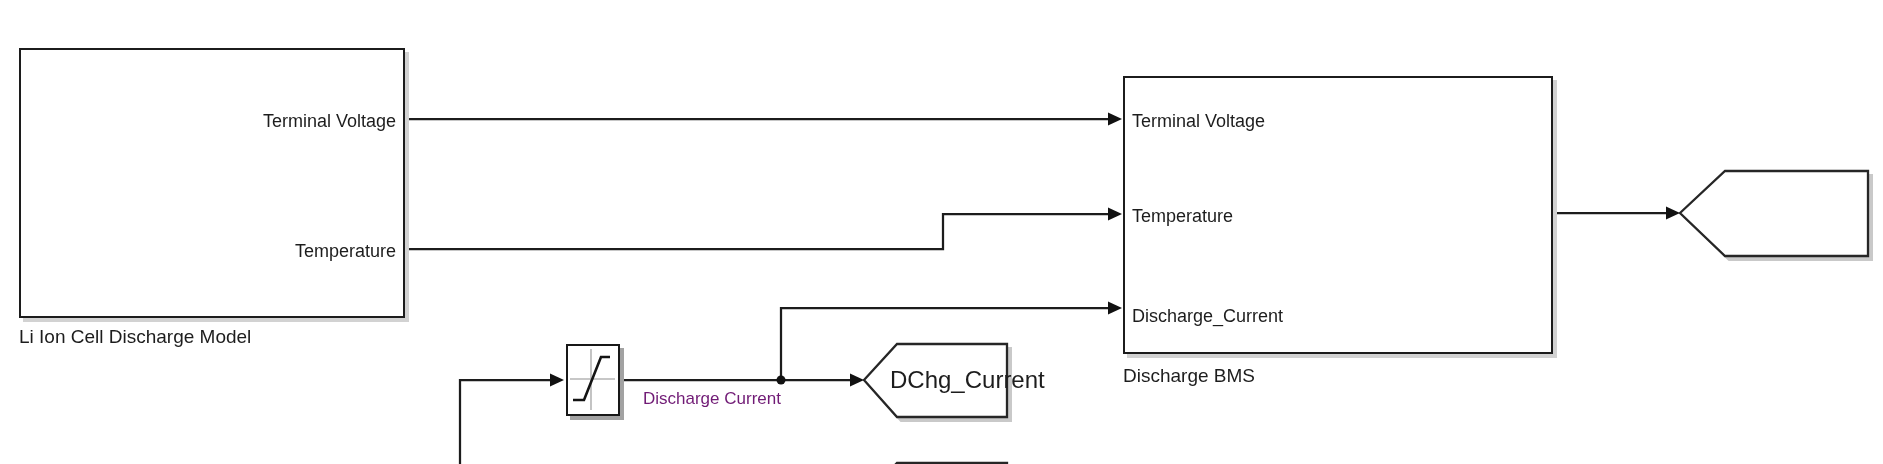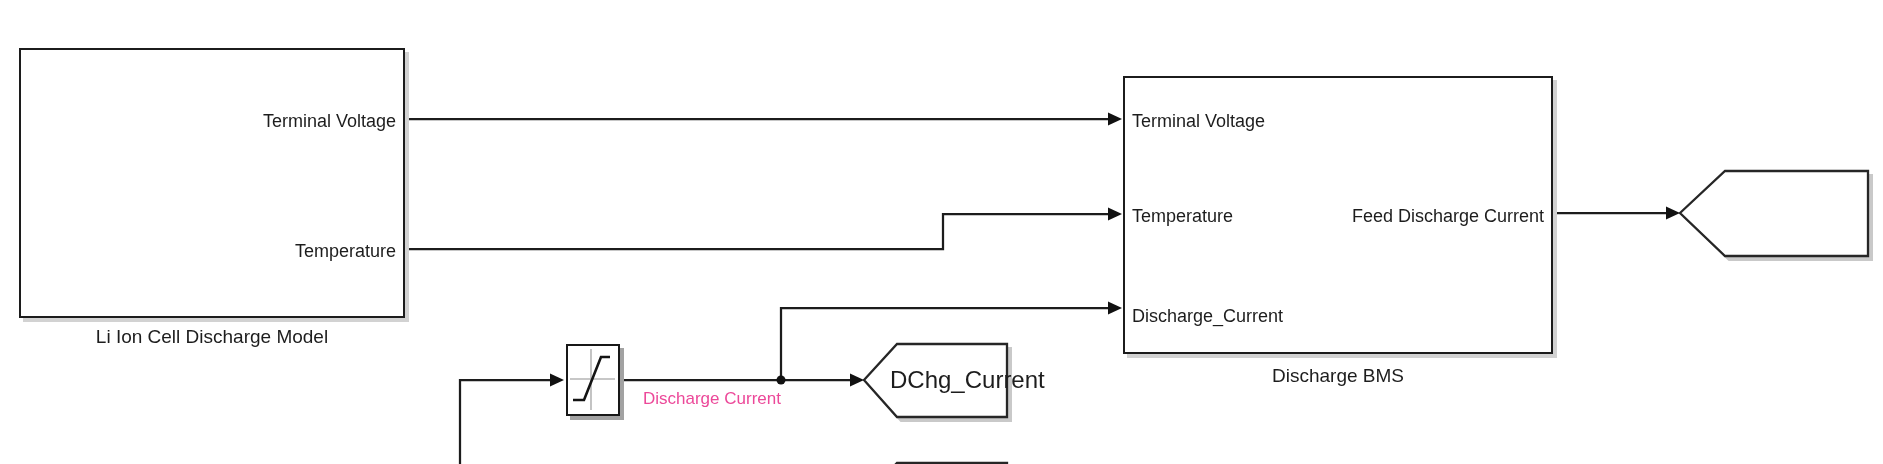--- a/index.html
+++ b/index.html
@@ -32,40 +32,40 @@
   }
   .port-label {
     position: absolute;
     white-space: nowrap;
     font-size: 18px;
     line-height: 22px;
     color: #1d1d1d;
   }
   .block-name {
     position: absolute;
-    text-align: center;
+    text-align: left;
     white-space: nowrap;
     font-size: 19px;
     line-height: 22px;
     color: #1d1d1d;
     z-index: 2;
   }
   .tag-label {
     position: absolute;
     white-space: nowrap;
     line-height: 22px;
     color: #1d1d1d;
     z-index: 3;
   }
   .wire-label {
     position: absolute;
     white-space: nowrap;
     font-size: 17px;
     line-height: 20px;
-    color: #ec4899;
+    color: #701a75;
     z-index: 2;
   }
   #sat-block {
     position: absolute;
     left: 566px; top: 323px;
     width: 54px; height: 72px;
     background: #ffffff;
     border: 2.5px solid #181818;
     box-sizing: border-box;
     box-shadow: 4px 4px 0 0 #a2a2a2;
@@ -116,21 +116,20 @@
   <div class="block" style="left:19px; top:27px; width:386px; height:270px;">
     <div class="port-label" style="right:7px; top:60px;">Terminal Voltage</div>
     <div class="port-label" style="right:7px; top:190px;">Temperature</div>
   </div>
   <div class="block-name" style="left:19px; width:386px; top:305px;">Li Ion Cell Discharge Model</div>
 
   <div class="block" style="left:1123px; top:55px; width:430px; height:278px;">
     <div class="port-label" style="left:7px; top:32px;">Terminal Voltage</div>
     <div class="port-label" style="left:7px; top:127px;">Temperature</div>
     <div class="port-label" style="left:7px; top:227px;">Discharge_Current</div>
-    <div class="port-label" style="right:7px; top:127px;">Feed Discharge Current</div>
   </div>
   <div class="block-name" style="left:1123px; width:430px; top:344px;">Discharge BMS</div>
 
   <div id="sat-block">
     <svg width="49" height="67" viewBox="0 0 49 67">
       <line x1="2" y1="33" x2="47" y2="33" stroke="#b5b5b5" stroke-width="1.6"></line>
       <line x1="23" y1="3" x2="23" y2="64" stroke="#b5b5b5" stroke-width="1.6"></line>
       <polyline points="5,54 16,54 33,11 42,11" fill="none" stroke="#141414" stroke-width="2.6"></polyline>
     </svg>
   </div>

